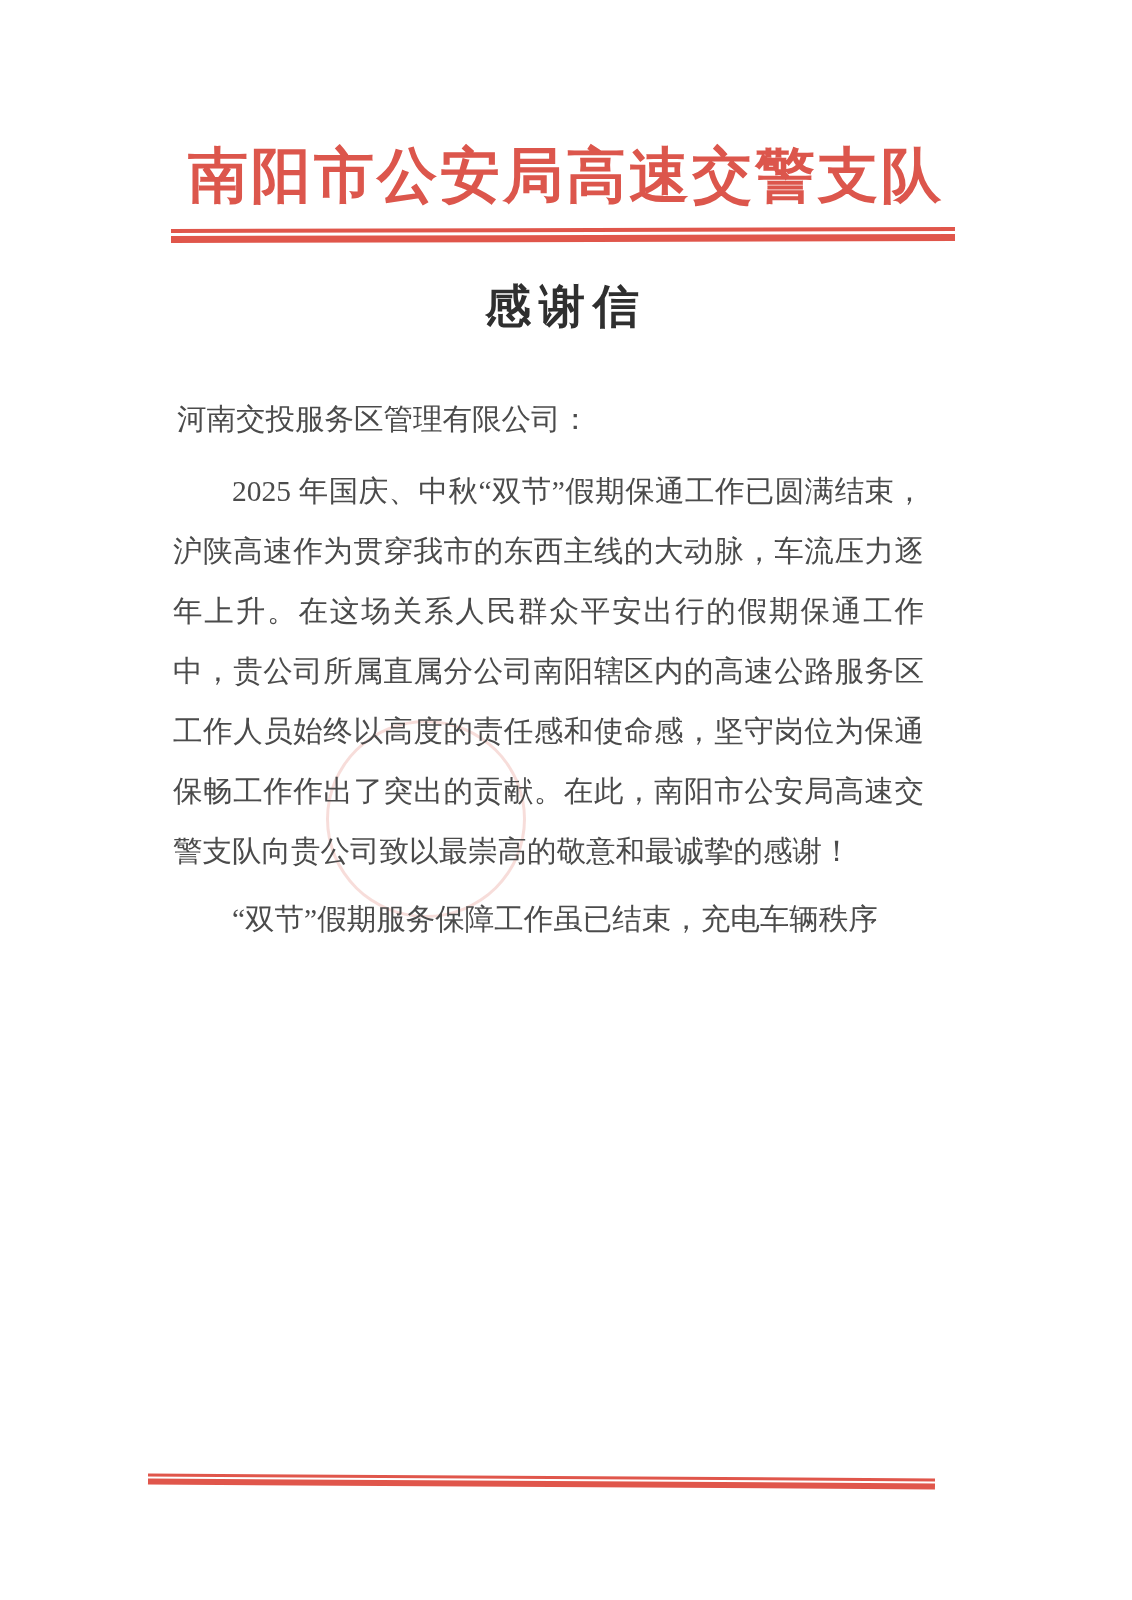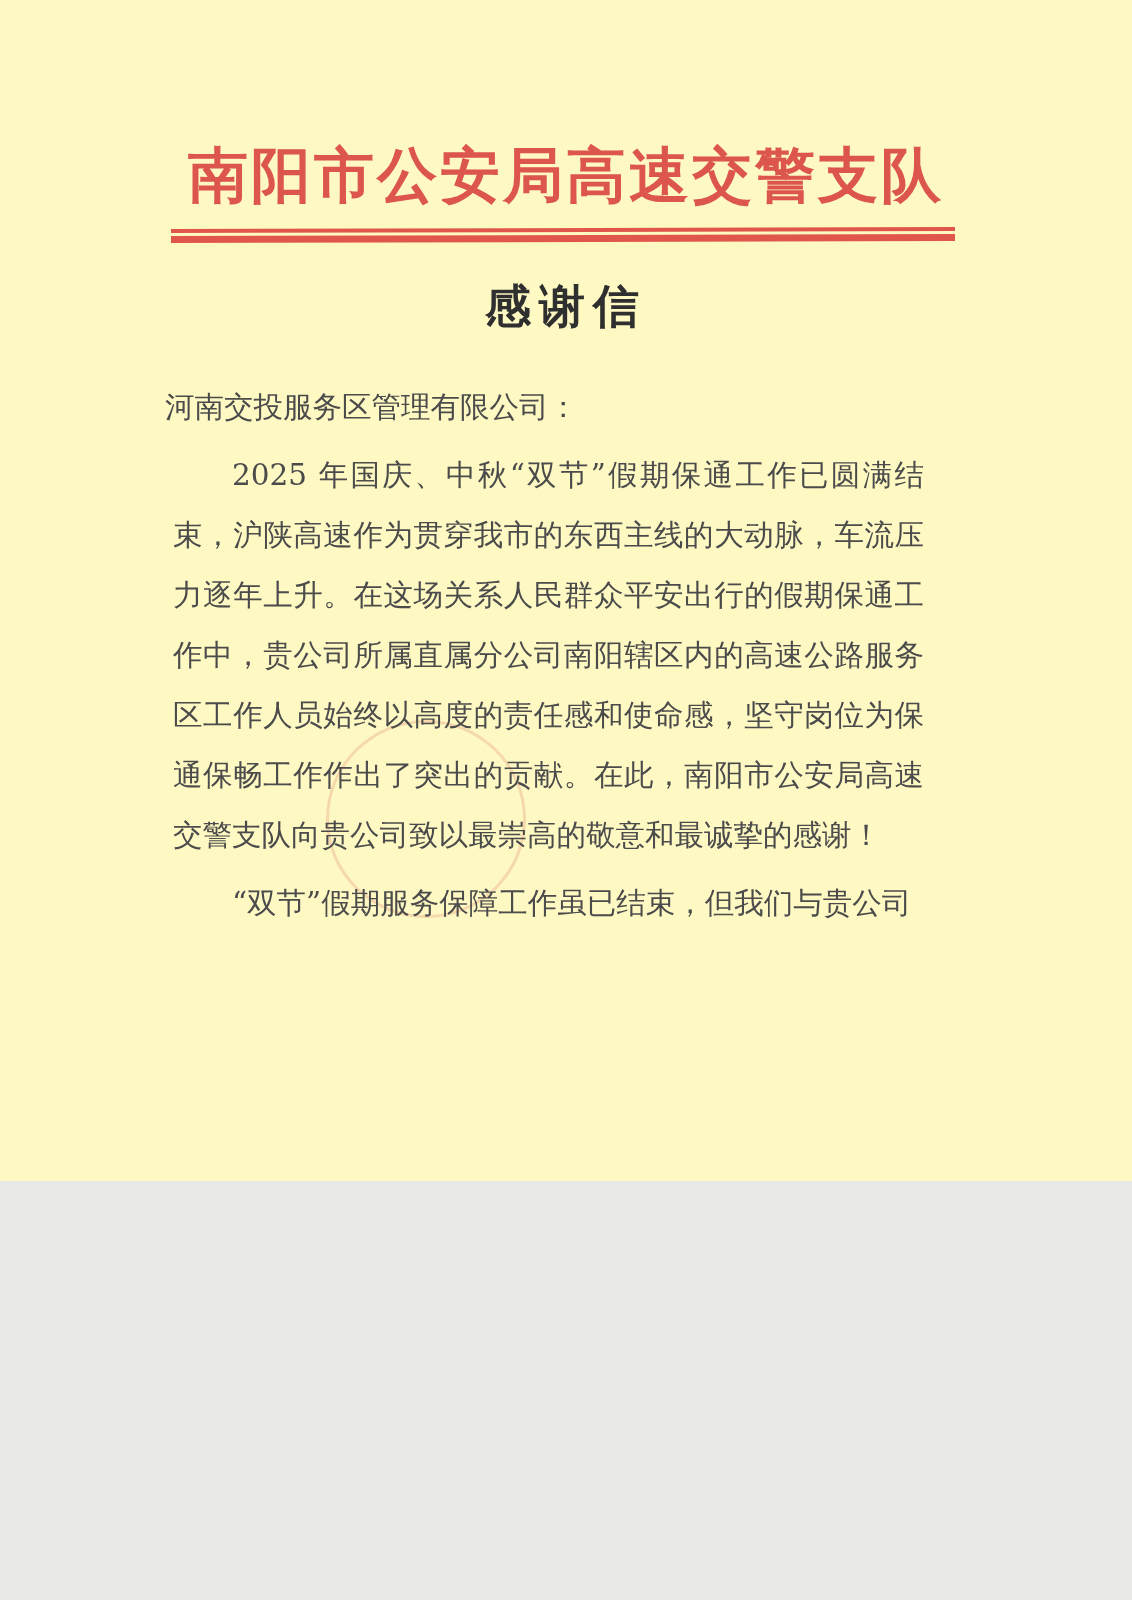--- a/index.html
+++ b/index.html
@@ -4,24 +4,25 @@
 <style>
   html, body {
     margin: 0;
     padding: 0;
     background: #e8e8e6;
     font-family: "DejaVu Serif", "Liberation Serif", serif;
   }
   .page {
     position: relative;
     width: 1132px;
-    height: 1181px;
+    height: 1600px;
     margin: 0 auto;
-    background: #fef9c3;
+    background: #ffffff;
     overflow: hidden;
+    font-family: Liberation Serif, serif;
   }
   
   .letterhead-name {
     position: absolute;
     top: 136px;
     left: 0;
     right: 0;
     text-align: center;
     font-size: 60px;
     font-weight: 700;
@@ -64,21 +65,21 @@
     left: 165px;
     top: 377px;
     width: 767px;
     font-size: 29.5px;
     line-height: 60px;
     color: #4b4b4b;
     text-align: justify;
     text-justify: inter-ideograph;
   }
   .salutation {
-    margin: 0;
+    margin: 12px;
   }
   .para {
     margin: 8px;
     text-indent: 2em;
   }
   
   .stamp-mark {
     position: absolute;
     left: 326px;
     top: 720px;
@@ -118,21 +119,21 @@
     <div class="rule-thick"></div>
   </div>
 
   <div class="doc-title">感谢信</div>
 
   <div class="stamp-mark"></div>
 
   <div class="letter-body">
     <p class="salutation">河南交投服务区管理有限公司：</p>
     <p class="para">2025 年国庆、中秋“双节”假期保通工作已圆满结束，沪陕高速作为贯穿我市的东西主线的大动脉，车流压力逐年上升。在这场关系人民群众平安出行的假期保通工作中，贵公司所属直属分公司南阳辖区内的高速公路服务区工作人员始终以高度的责任感和使命感，坚守岗位为保通保畅工作作出了突出的贡献。在此，南阳市公安局高速交警支队向贵公司致以最崇高的敬意和最诚挚的感谢！</p>
-    <p class="para">“双节”假期服务保障工作虽已结束，但我们与贵公司</p>
+    <p class="para">“双节”假期服务保障工作虽已结束，充电车辆秩序</p>
   </div>
 
   <div class="footer-rules">
     <div class="rule-thin"></div>
     <div class="rule-thick"></div>
   </div>
 
 </div>
 
 </body></html>

